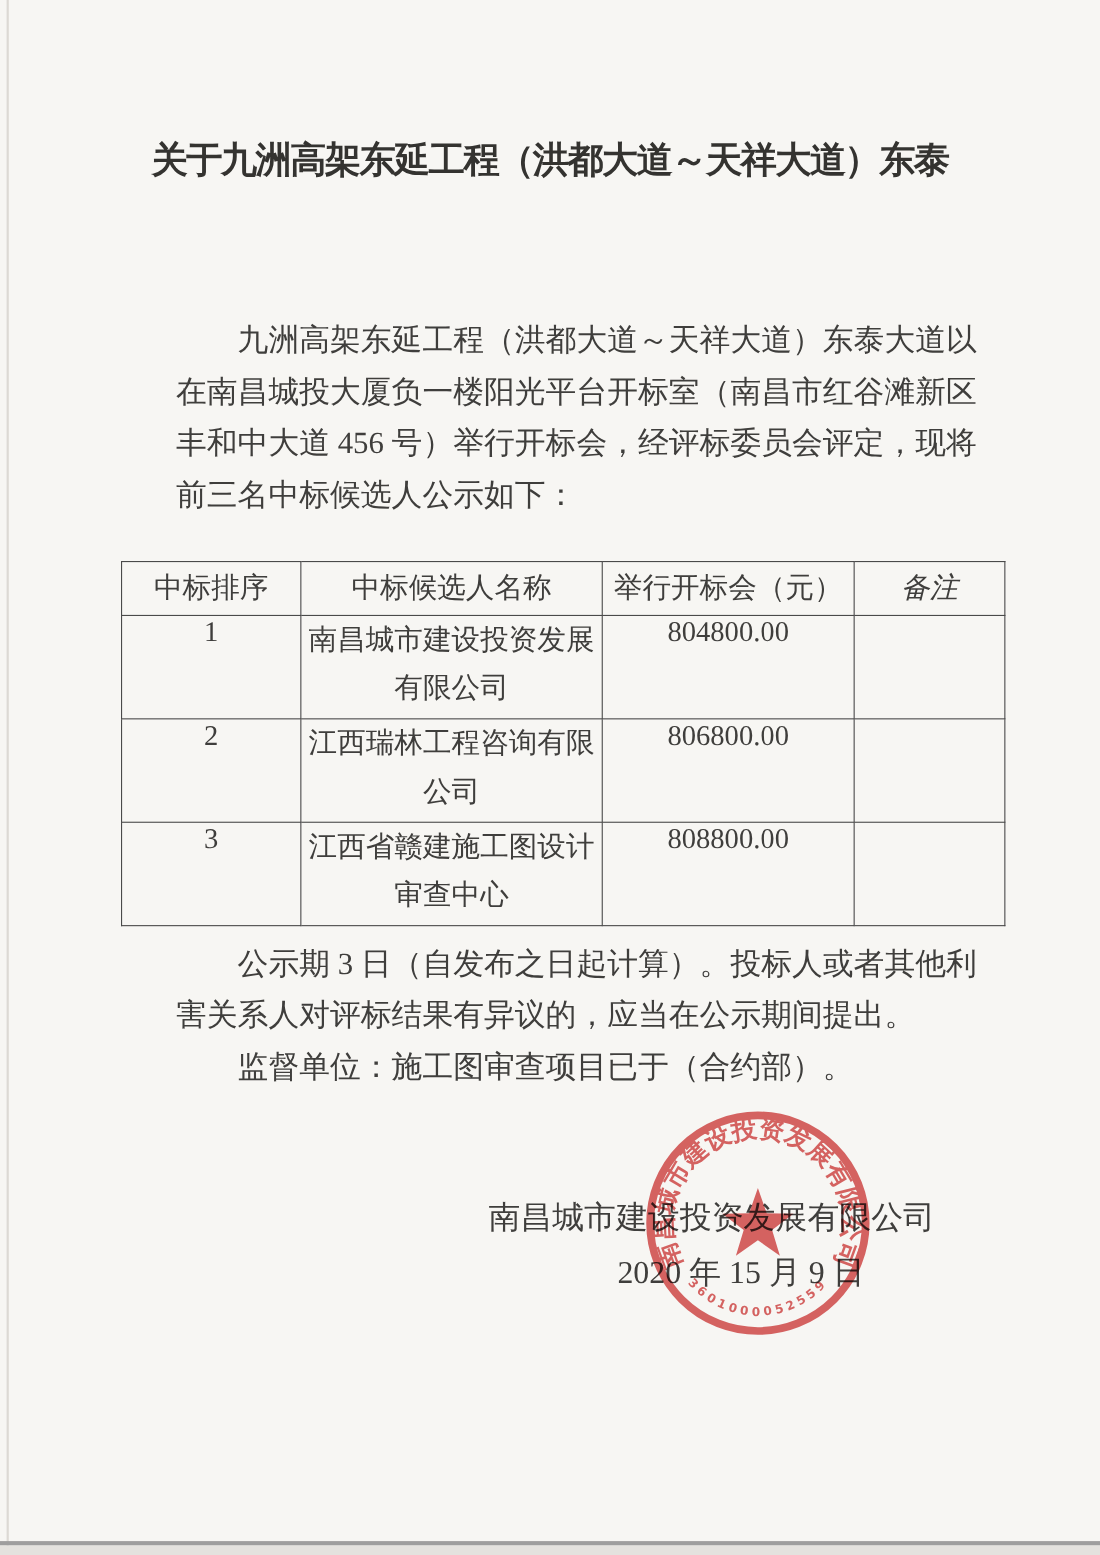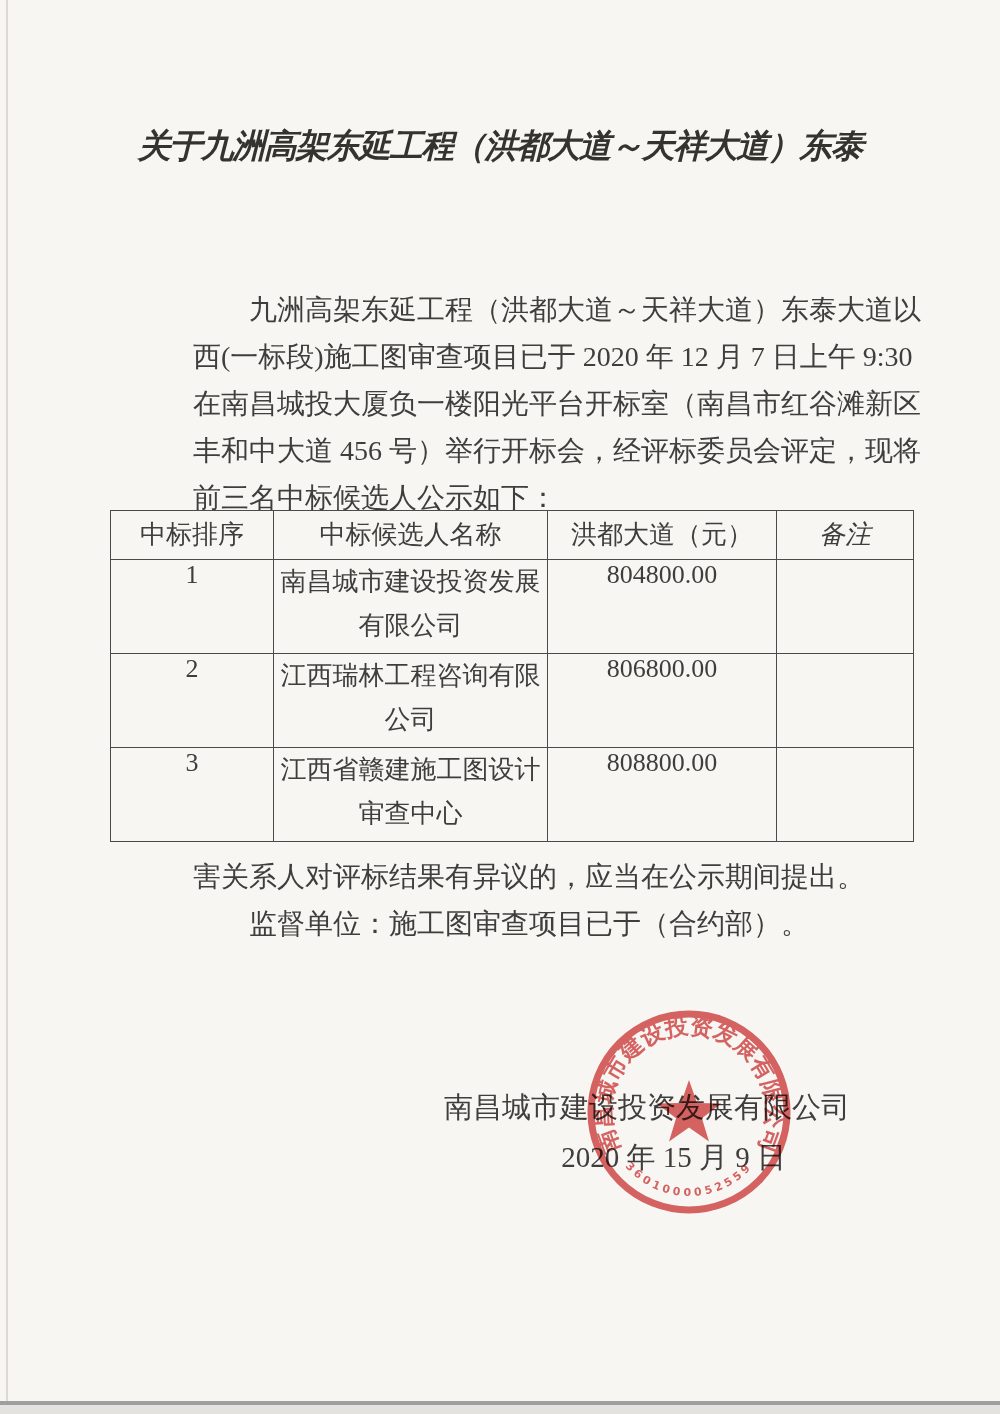--- a/index.html
+++ b/index.html
@@ -9,23 +9,23 @@
     font-family:"Liberation Serif","DejaVu Serif",serif;
     color:#3f3e3c;
   }
   .abs{position:absolute;}
   
   .edge-left{left:6px;top:0;width:2px;height:1414px;background:#dcd9d4;}
   .edge-bottom-line{left:0;top:1401px;width:1000px;height:4px;background:#9e9e9e;}
   .edge-bottom-pad{left:0;top:1405px;width:1000px;height:9px;background:#e4e2de;}
   
   .title{left:0;top:118px;width:1000px;text-align:center;
-    font-size:33px;font-weight:bold;line-height:57px;letter-spacing:-1.5px;color:#343330;font-style:italic;}
+    font-size:33px;font-weight:bold;line-height:57px;letter-spacing:-1.5px;color:#343330;}
   
-  .bodyblock{left:160px;width:730px;font-size:28px;line-height:47px;text-align:justify;margin-left:33px;}
+  .bodyblock{left:160px;width:730px;font-size:28px;line-height:47px;text-align:justify;}
   .intro{top:286px;}
   .closing{top:853px;}
   .ind{text-indent:2em;}
   
   table.bid{position:absolute;left:110px;top:510px;border-collapse:collapse;
     font-size:26px;color:#3f3e3c;table-layout:fixed;}
   table.bid td,table.bid th{border:1px solid #4a4a4a;padding:0;font-weight:normal;
     vertical-align:top;text-align:center;overflow:hidden;}
   .c-rank{width:162px;margin-top:39px;}
   .c-name{width:273px;}
@@ -48,32 +48,31 @@
 <div class="abs edge-left"></div>
 <div class="abs edge-bottom-line"></div>
 <div class="abs edge-bottom-pad"></div>
 
 <div class="abs title">
   <div>关于九洲高架东延工程（洪都大道～天祥大道）东泰</div>
 </div>
 
 <div class="abs bodyblock intro">
   <div class="ind">九洲高架东延工程（洪都大道～天祥大道）东泰大道以</div>
-  <div>西(一标段)施工图审查项目已于 2020 年 12 月 7 日上午 9:30</div>
   <div>在南昌城投大厦负一楼阳光平台开标室（南昌市红谷滩新区</div>
   <div>丰和中大道 456 号）举行开标会，经评标委员会评定，现将</div>
   <div>前三名中标候选人公示如下：</div>
 </div>
 
 <table class="bid">
   <tbody>
       <tr class="hdr">
     <th class="c-rank">中标排序</th>
     <th class="c-name">中标候选人名称</th>
-    <th class="c-price">洪都大道（元）</th>
+    <th class="c-price">举行开标会（元）</th>
     <th class="c-note">备注</th>
   </tr>
   <tr class="row">
     <td class="cell-top">1</td>
     <td class="cell-name">南昌城市建设投资发展有限公司</td>
     <td class="cell-top">804800.00</td>
     <td class="cell-top"></td>
   </tr>
   <tr class="row">
     <td class="cell-top">2</td>
@@ -84,20 +83,21 @@
   <tr class="row">
     <td class="cell-top">3</td>
     <td class="cell-name">江西省赣建施工图设计审查中心</td>
     <td class="cell-top">808800.00</td>
     <td class="cell-top"></td>
   </tr>
 </tbody>
   </table>
 
 <div class="abs bodyblock closing">
+  <div class="ind">公示期 3 日（自发布之日起计算）。投标人或者其他利</div>
   <div>害关系人对评标结果有异议的，应当在公示期间提出。</div>
   <div class="ind">监督单位：施工图审查项目已于（合约部）。</div>
 </div>
 
 <div class="abs sig-company">南昌城市建设投资发展有限公司</div>
 <div class="abs sig-date">2020 年 15 月 9 日</div>
 
 <svg class="abs stamp" viewBox="0 0 212 212" xmlns="http://www.w3.org/2000/svg">
   <circle cx="106" cy="106" r="98" fill="none" stroke-width="7" stroke="#d65050"></circle>
   <polygon points="106,74 114,97 138.3,97.5 118.9,112.2 126,135.5 106,121.6 86,135.5 93.1,112.2 73.7,97.5 98,97" fill="#d65050"></polygon>

